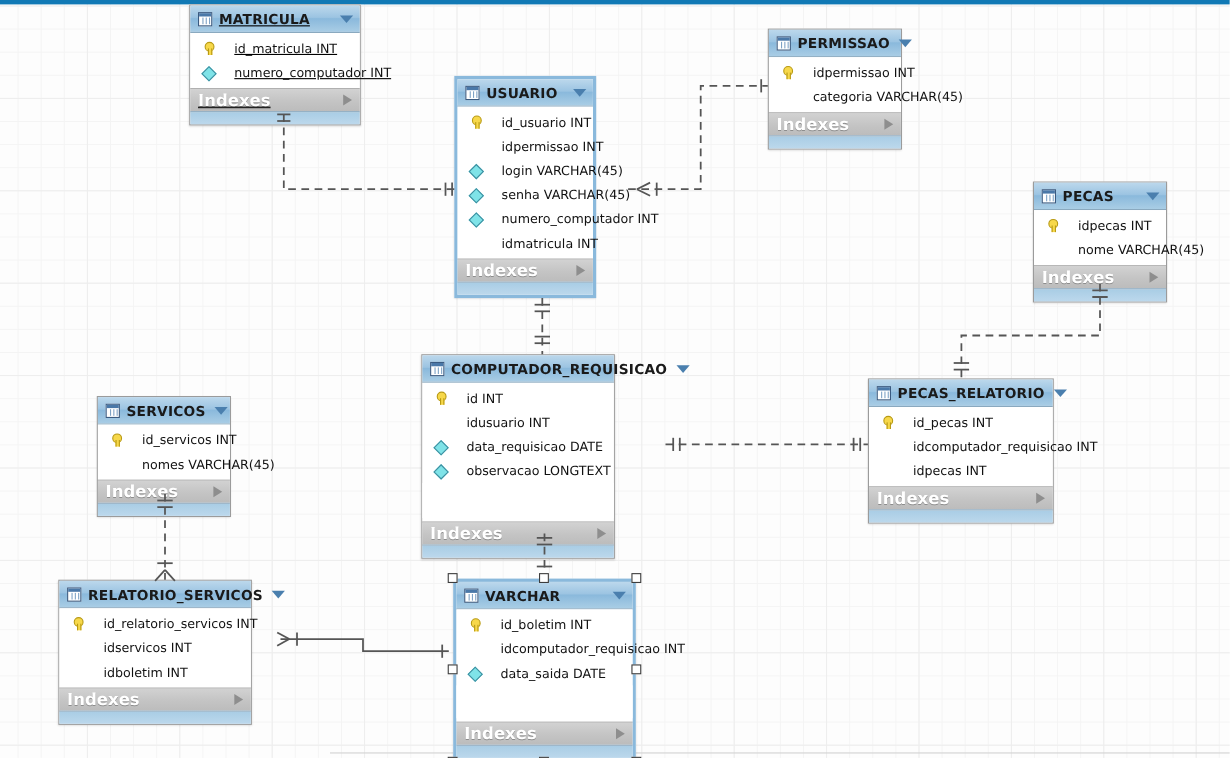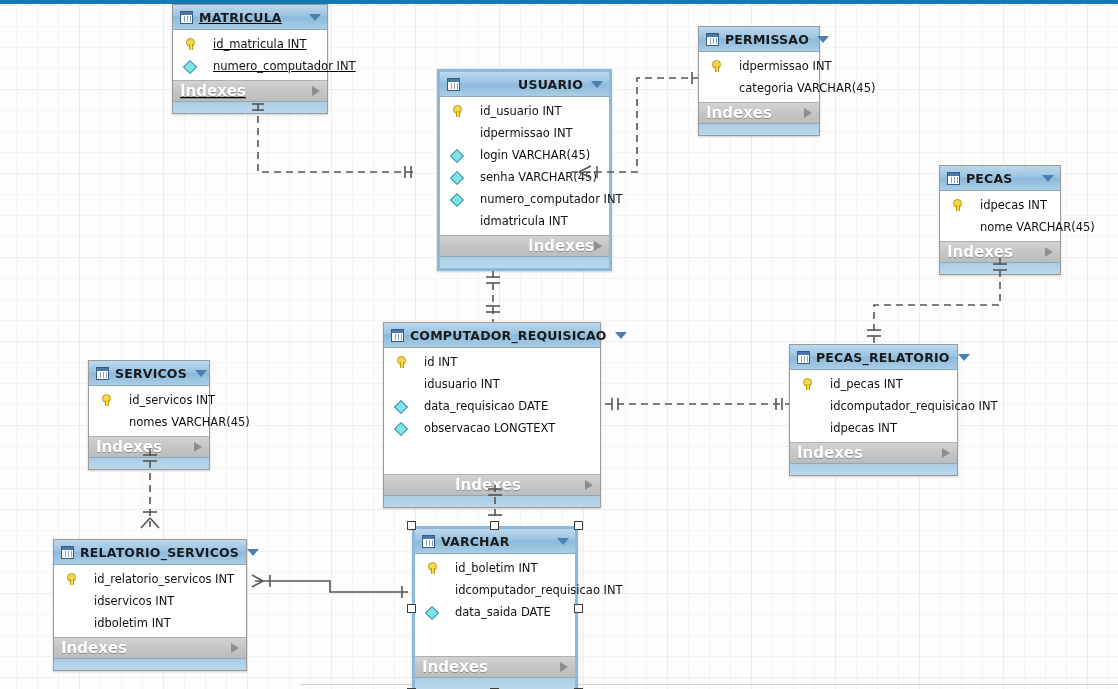--- a/index.html
+++ b/index.html
@@ -267,21 +267,21 @@
             <span class="ck dia"></span>
             <span>numero_computador INT</span>
           </div>
         </div>
         <div class="idx">
           <div class="idx-label">Indexes</div>
           <div class="idx-arrow"></div>
         </div>
         <div class="foot"></div>
       </div>
-      <div class="tbl sel" style="left: 437px; top: 69px; width: 175px; text-align: right;">
+      <div class="tbl sel" style="left: 413px; top: 69px; width: 129px;">
         <div class="hdr">
           <div class="hdr-ico"></div>
           <div class="hdr-title">USUARIO</div>
           <div class="hdr-caret"></div>
         </div>
         <div class="cols">
           <div class="col">
             <span class="ck key"></span>
             <span>id_usuario INT</span>
           </div>
@@ -349,21 +349,21 @@
             <span class="ck dia-open"></span>
             <span>nome VARCHAR(45)</span>
           </div>
         </div>
         <div class="idx">
           <div class="idx-label">Indexes</div>
           <div class="idx-arrow"></div>
         </div>
         <div class="foot"></div>
       </div>
-      <div class="tbl" style="left: 383px; top: 322px; width: 218px; text-align: center;">
+      <div class="tbl" style="left: 383px; top: 322px; width: 176px;">
         <div class="hdr">
           <div class="hdr-ico"></div>
           <div class="hdr-title">COMPUTADOR_REQUISICAO</div>
           <div class="hdr-caret"></div>
         </div>
         <div class="cols">
           <div class="col">
             <span class="ck key"></span>
             <span>id INT</span>
           </div>
@@ -428,21 +428,21 @@
             <span class="ck dia-open"></span>
             <span>nomes VARCHAR(45)</span>
           </div>
         </div>
         <div class="idx">
           <div class="idx-label">Indexes</div>
           <div class="idx-arrow"></div>
         </div>
         <div class="foot"></div>
       </div>
-      <div class="tbl" style="left: 53px; top: 527px; width: 194px; margin-top: 12px;">
+      <div class="tbl" style="left: 53px; top: 527px; width: 176px;">
         <div class="hdr">
           <div class="hdr-ico"></div>
           <div class="hdr-title">RELATORIO_SERVICOS</div>
           <div class="hdr-caret"></div>
         </div>
         <div class="cols">
           <div class="col">
             <span class="ck key"></span>
             <span>id_relatorio_servicos INT</span>
           </div>

